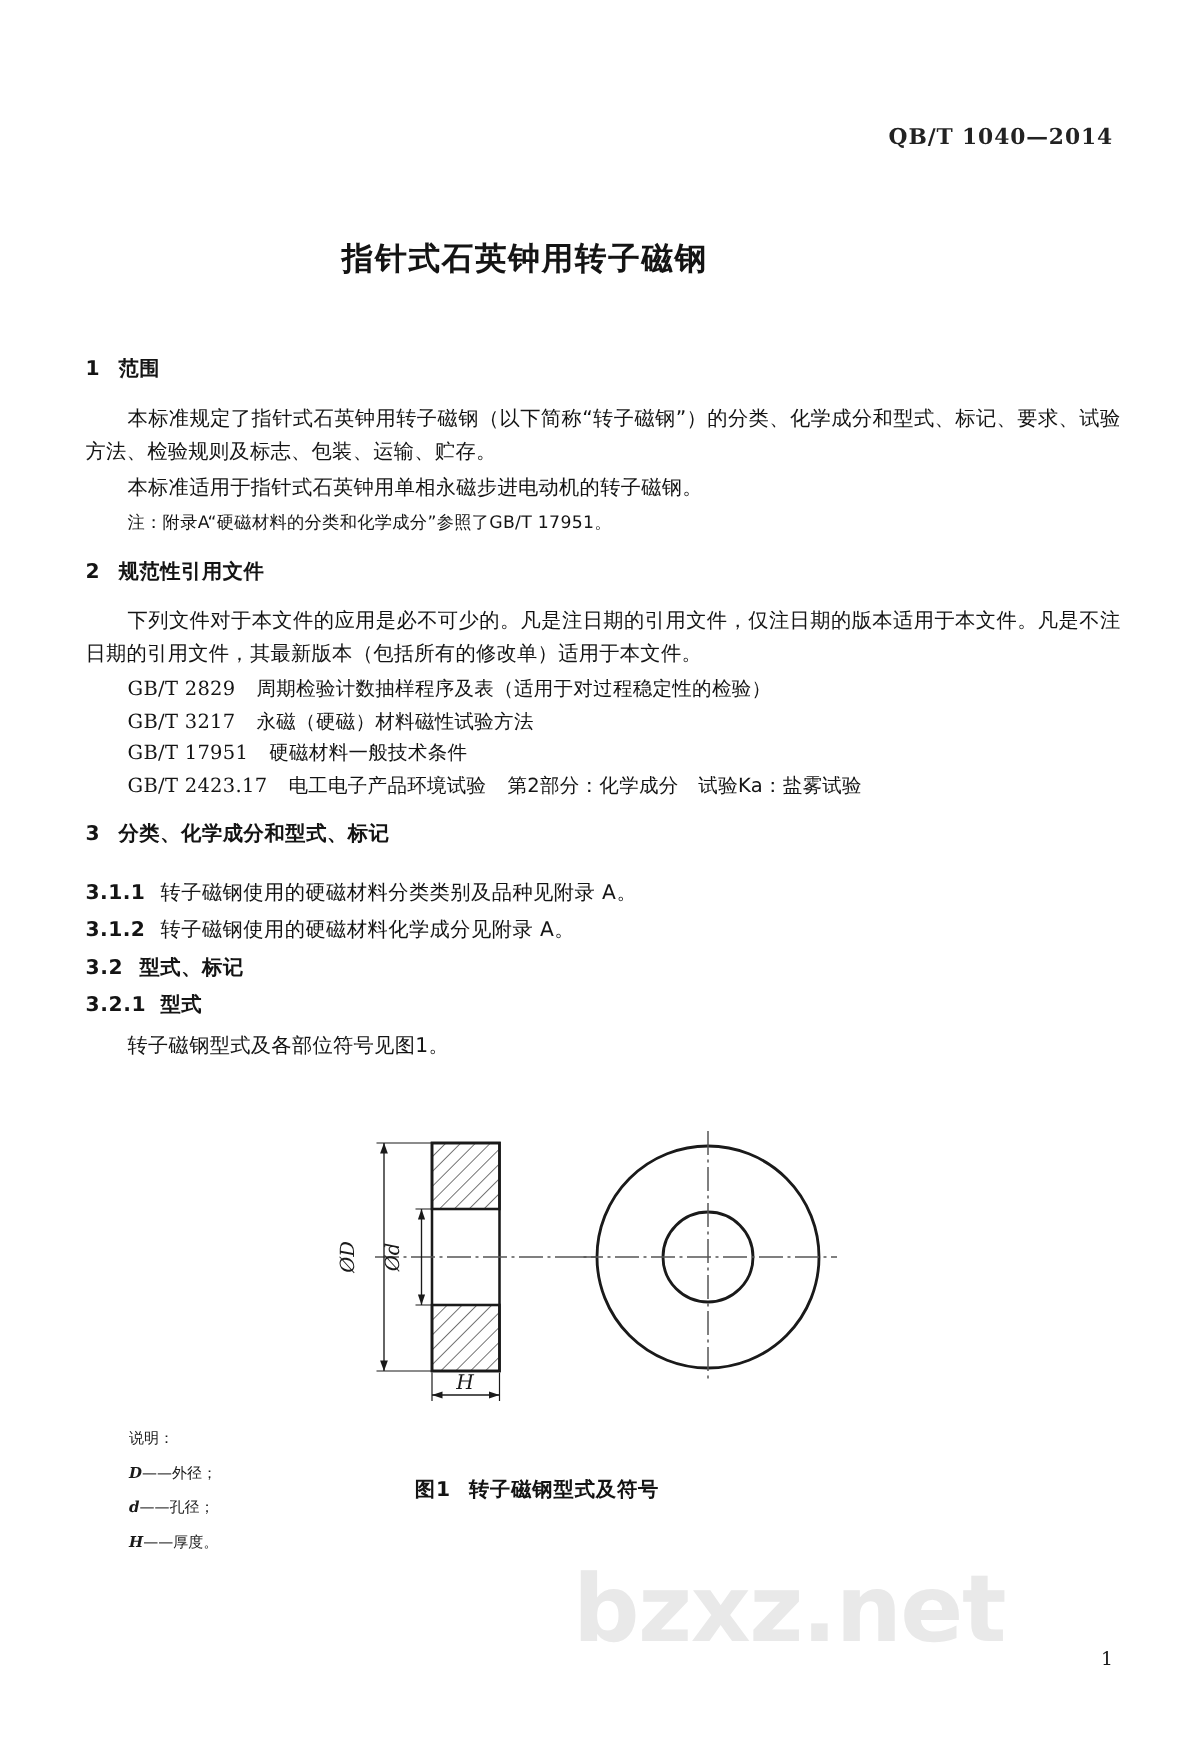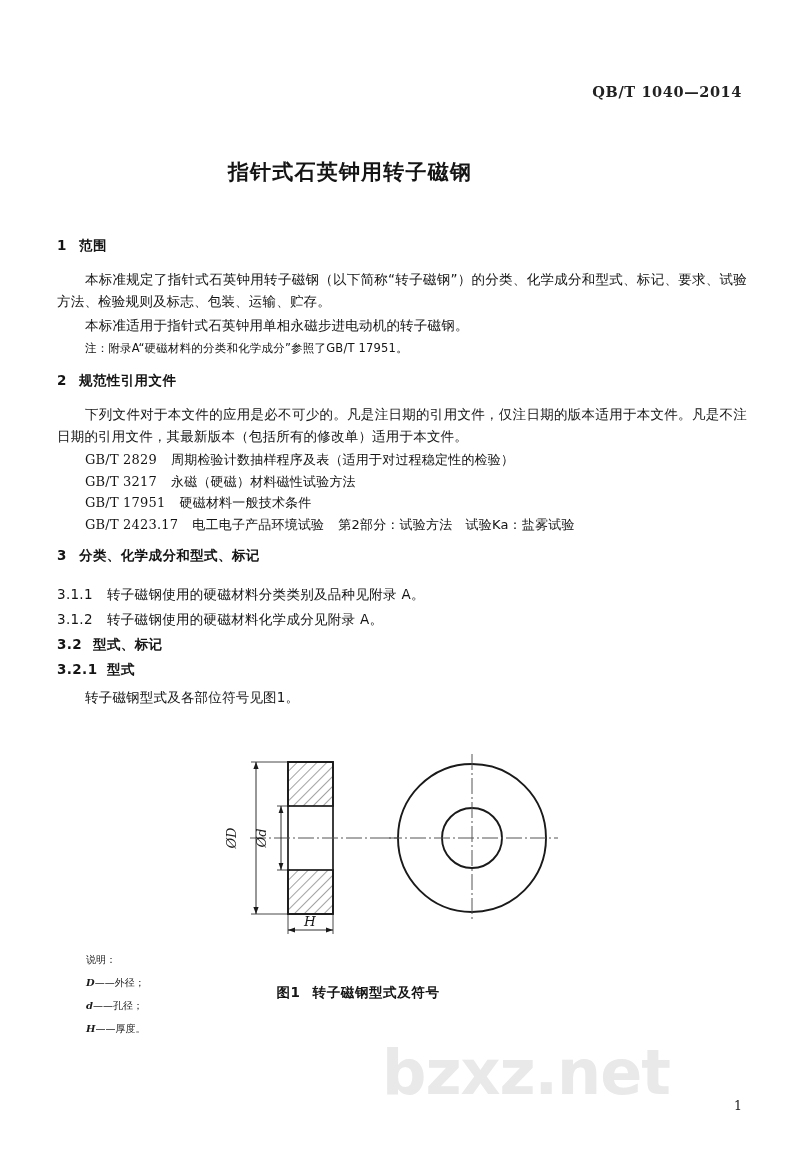--- a/index.html
+++ b/index.html
@@ -86,21 +86,21 @@
     color: #141414;
   }
   .h2 .num { display: inline-block; width: 36px; }
   .h3 {
     font-size: 13.5px;
     font-weight: normal;
     letter-spacing: 0.3px;
     margin: 0 0 7px 0;
     color: #141414;
   }
-  .h3 .num { display: inline-block; width: 50px; font-weight: normal; }
+  .h3 .num { display: inline-block; width: 50px; font-weight: bold; }
   .para {
     font-size: 13.5px;
     line-height: 22px;
     text-indent: 28px;
     margin: 0 0 2px 0;
     letter-spacing: 0.2px;
     text-align: justify;
     color: #141414;
   }
   .para.tight { margin-bottom: 0; }
@@ -209,21 +209,21 @@
     <div class="ref-line">
       <span class="code">GB/T 2829</span><span class="gap"></span><span>周期检验计数抽样程序及表（适用于对过程稳定性的检验）</span>
     </div>
     <div class="ref-line">
       <span class="code">GB/T 3217</span><span class="gap"></span><span>永磁（硬磁）材料磁性试验方法</span>
     </div>
     <div class="ref-line">
       <span class="code">GB/T 17951</span><span class="gap"></span><span>硬磁材料一般技术条件</span>
     </div>
     <div class="ref-line">
-      <span class="code">GB/T 2423.17</span><span class="gap"></span><span>电工电子产品环境试验</span><span class="gap"></span><span>第2部分：试验方法　试验Ka：盐雾试验</span>
+      <span class="code">GB/T 2423.17</span><span class="gap"></span><span>电工电子产品环境试验</span><span class="gap"></span><span>第2部分：化学成分　试验Ka：盐雾试验</span>
     </div>
 
     <div class="spacer-12"></div>
 
     <div class="h1">
       <span class="num">3</span><span>分类、化学成分和型式、标记</span>
     </div>
 
     <div class="spacer-8"></div>
 

